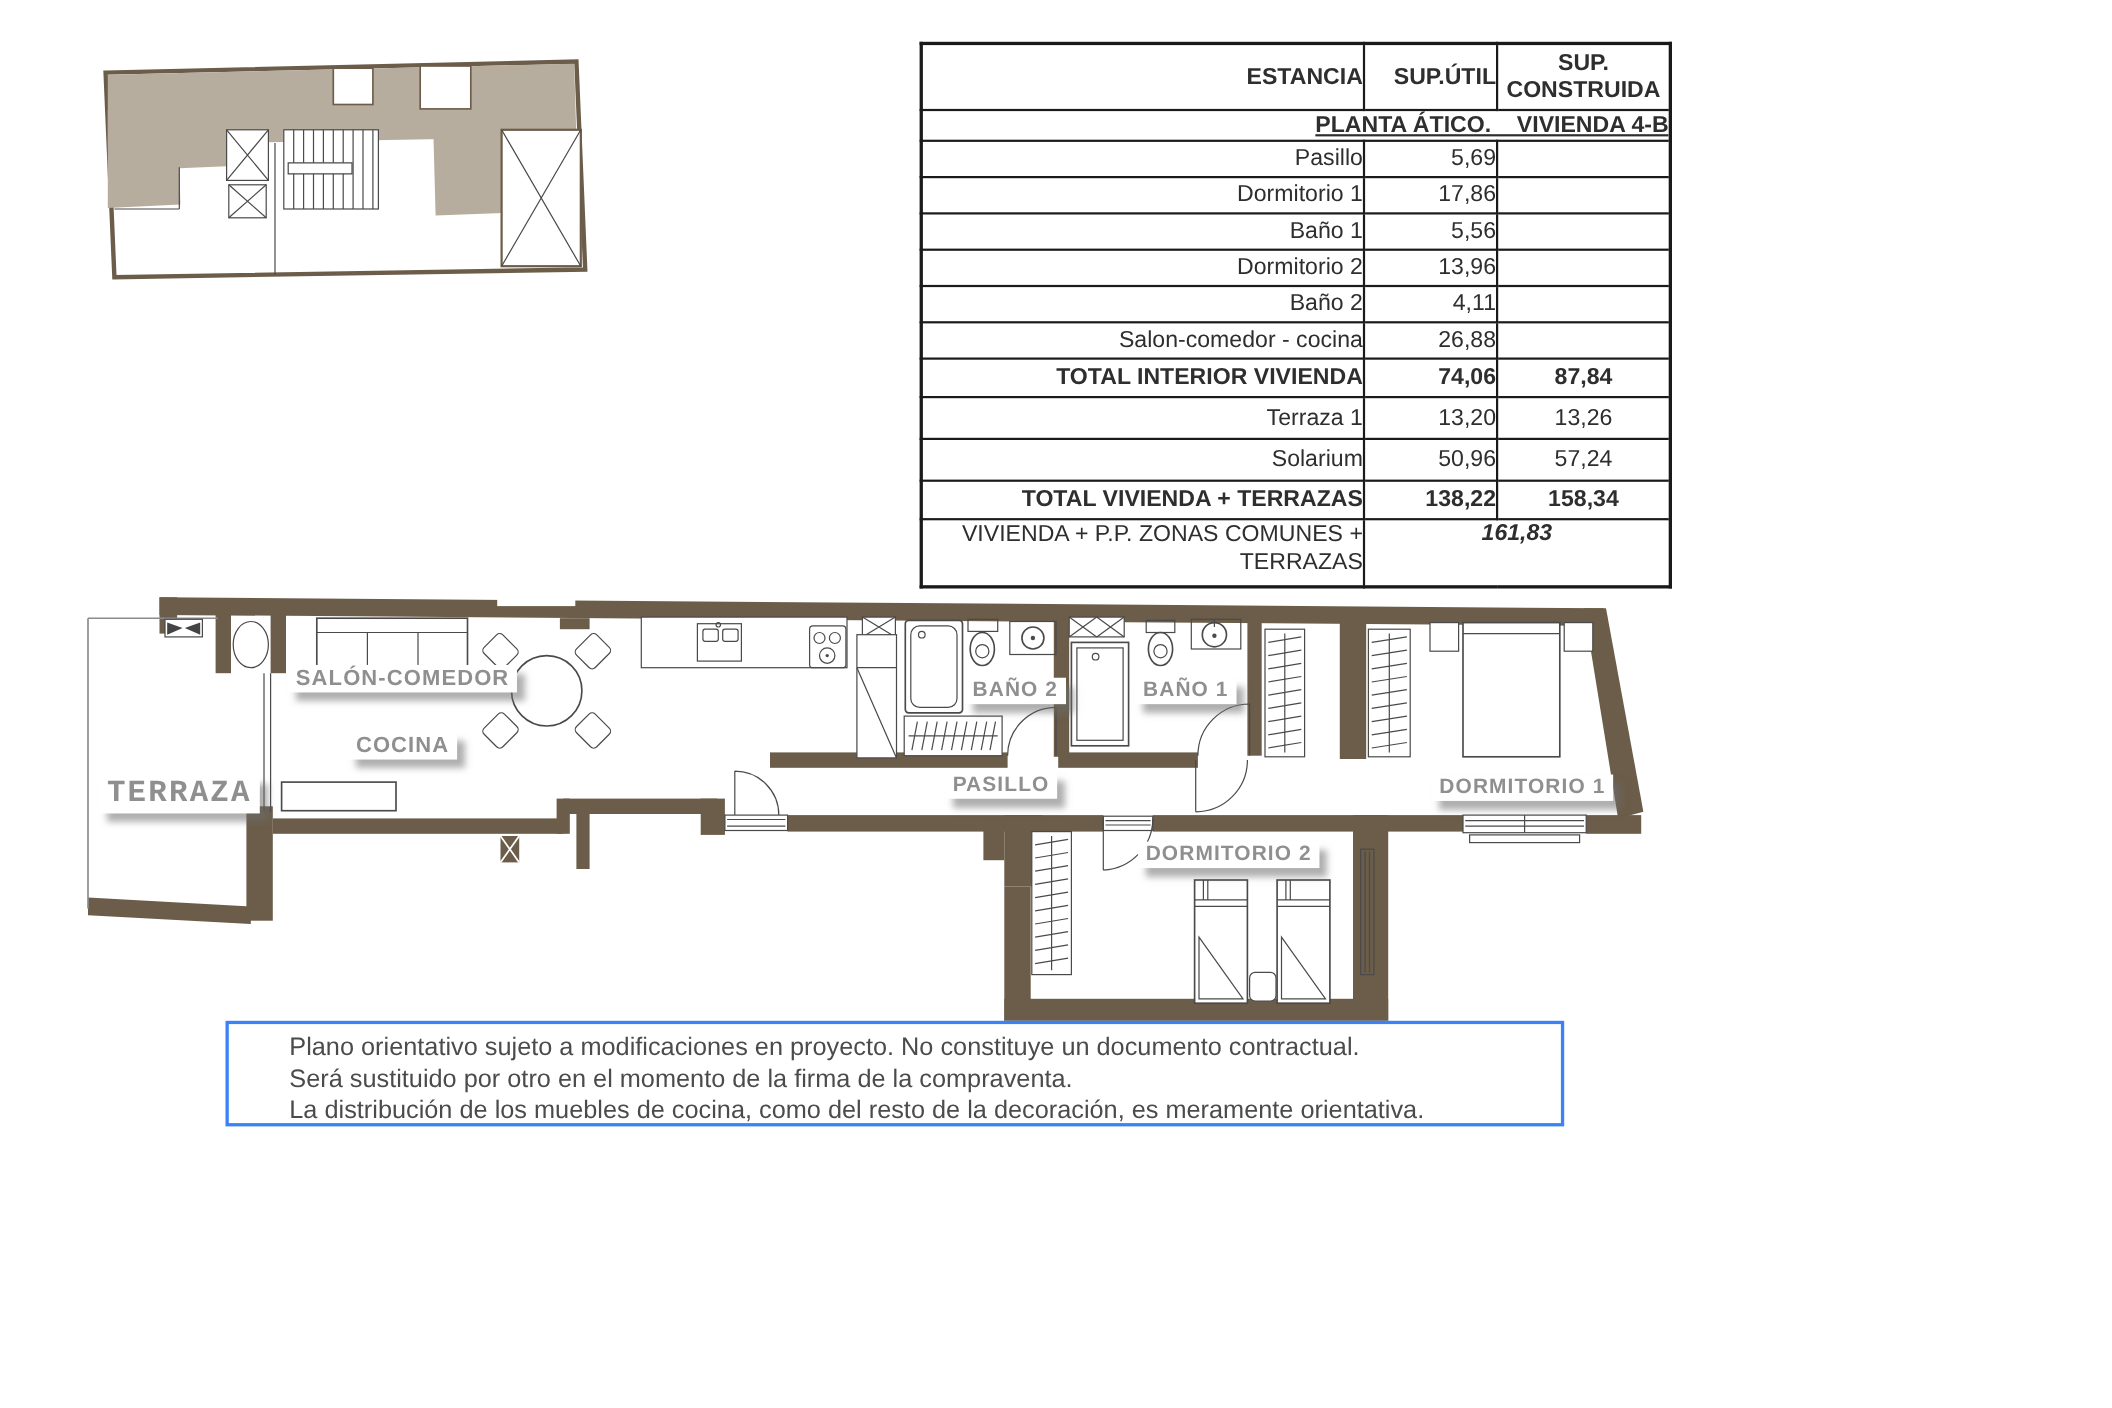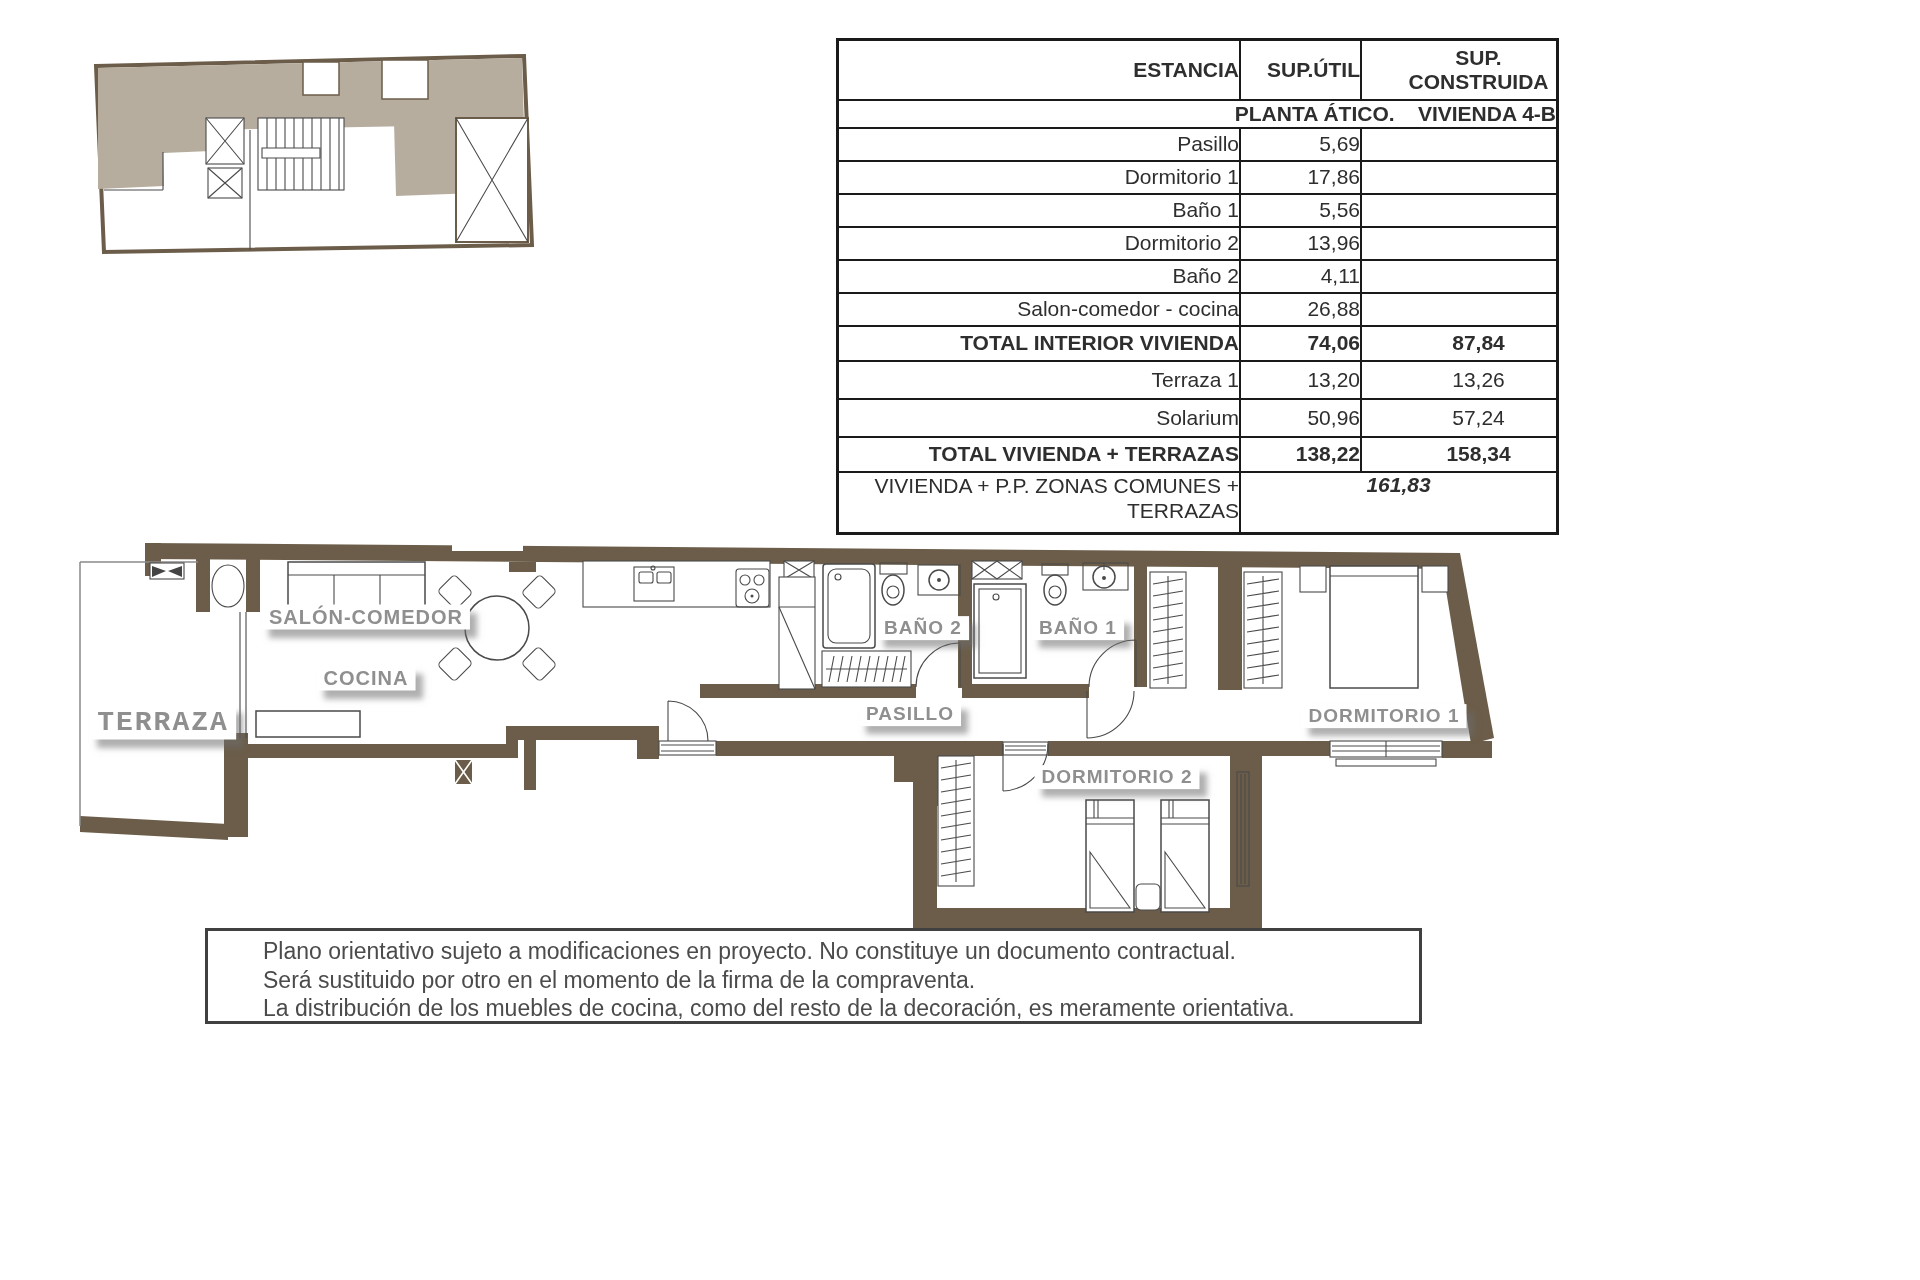--- a/index.html
+++ b/index.html
@@ -27,36 +27,36 @@
   .lbl-xl{font-size:28px;letter-spacing:2px;}
   .lbl-lg{font-size:20px;}
   .lbl-md{font-size:19px;}
 
   
   #area-table{position:absolute;left:836px;top:38px;width:666px;border-collapse:collapse;
     border:3px solid var(--border);table-layout:fixed;font-size:21px;color:#2e2e2e;}
   #area-table td,#area-table th{border:2px solid var(--border);padding:0;overflow:hidden;}
   #area-table .c-room{width:392px;text-align:right;padding-left:8px;}
   #area-table .c-util{width:119px;text-align:right;}
-  #area-table .c-built{width:155px;text-align:center;padding-left:39px;}
+  #area-table .c-built{width:155px;text-align:center;}
   .h-row{height:60px;}
   .h-row th{font-weight:bold;text-align:center;line-height:1.15;}
-  .sec-row{height:28px;}
+  .sec-row{height:28px;text-decoration:underline;}
   .sec-row td{font-weight:bold;white-space:pre;font-size:21px;}
   .r{height:33px;}
   .tall{height:38px;margin-top:48px;}
   .total{height:35px;}
   .total td{font-weight:bold;}
   .merged{height:62px;}
   .merged .c-room{font-weight:normal;line-height:1.2;padding-top:2px;vertical-align:top;}
   .merged .m-val{font-weight:bold;text-align:center;vertical-align:top;padding-top:8px;font-style:italic;}
 
   
   #disclaimer{position:absolute;left:205px;top:928px;width:1217px;height:96px;
-    border:3px solid #404040;background:#fff;padding:6px 0 0 55px;box-sizing:border-box;
+    border:3px solid #3b82f6;background:#fff;padding:6px 0 0 55px;box-sizing:border-box;
     font-size:23px;line-height:28.5px;color:#4b4b4b;}
 </style>
 </head>
 <body>
 
 <div id="page">
 
   <svg width="1920" height="1280" viewBox="0 0 1920 1280">
 
     <g>

